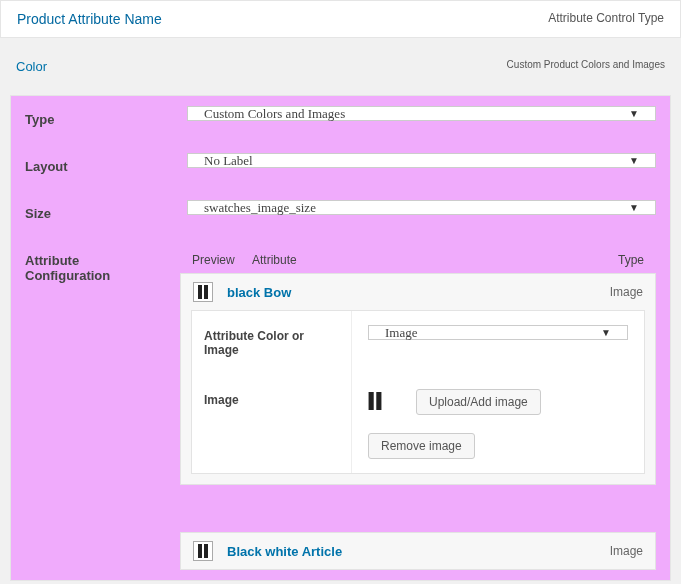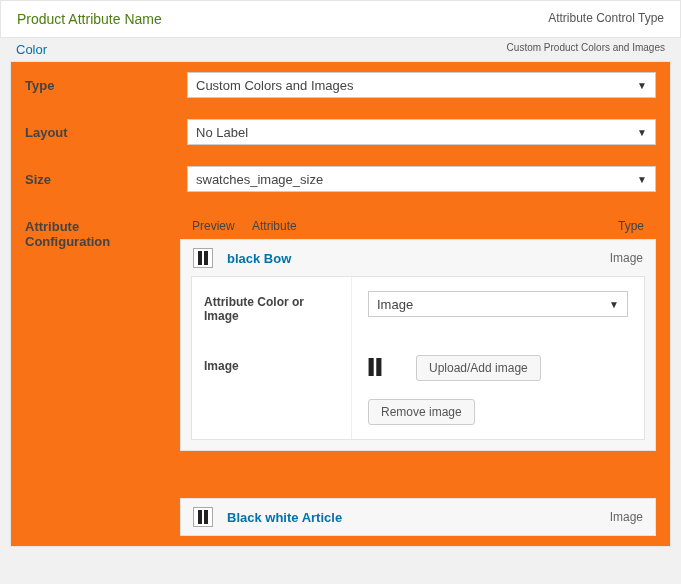--- a/index.html
+++ b/index.html
@@ -1,27 +1,27 @@
 <!DOCTYPE html>
 <html><head>
 <meta charset="utf-8">
 <style>
 * { box-sizing: border-box; margin: 0; padding: 0; }
 body { font-family: -apple-system, "Segoe UI", Arial, sans-serif; font-size: 13px; color: #444; background: #f1f1f1; width: 681px; }
 .header { display: flex; justify-content: space-between; padding: 10px 16px; background: #fff; border: 1px solid #e5e5e5; }
-.header-left { font-size: 14px; color: #4d7c0f; }
+.header-left { font-size: 14px; color: #0369a1; }
 .header-right { font-size: 12px; color: #555; }
-.subheader { display: flex; justify-content: space-between; padding: 4px 16px; }
+.subheader { display: flex; justify-content: space-between; padding: 21px 16px; }
 .subheader-left { color: #0073aa; font-size: 13px; }
 .subheader-right { color: #555; font-size: 10px; }
-.form-panel { background: #f97316; border: 1px solid #e5e5e5; margin: 0 10px 10px 10px; display: flex; flex-wrap: wrap; padding: 0; }
+.form-panel { background: #f0abfc; border: 1px solid #e5e5e5; margin: 0 10px 10px 10px; display: flex; flex-wrap: wrap; padding: 0; }
 .label-col { width: 170px; padding: 16px 8px 16px 14px; font-weight: 600; color: #444; }
 .field-col { flex: 1; padding: 10px 14px 10px 6px; }
 .row { display: flex; width: 100%; }
-select, .selectish { width: 100%; height: 26px; border: 1px solid #ccc; background: #fff; font-size: 13px; padding: 0 8px; color: #444; font-family: Liberation Sans, sans-serif; }
+select, .selectish { width: 100%; height: 15px; border: 1px solid #ccc; background: #fff; font-size: 13px; padding: 0 16px; color: #444; font-family: Liberation Serif, serif; }
 .selectish { display: flex; align-items: center; justify-content: space-between; }
 .caret { font-size: 10px; color: #333; }
 .attr-table-head { display: flex; padding: 6px 12px; font-size: 12px; color: #444; }
 .col-preview { width: 60px; }
 .col-attr { flex: 1; }
 .col-type { width: 60px; text-align: right; }
 .attr-row { background: #f7f7f7; border: 1px solid #e3e3e3; margin-bottom: 16px; }
 .attr-row-head { display: flex; align-items: center; padding: 8px 12px; }
 .swatch-icon { width: 20px; height: 20px; border: 1px solid #aaa; background: #fff; display: flex; align-items: center; justify-content: center; margin-right: 14px; }
 .swatch-icon svg { display: block; }

